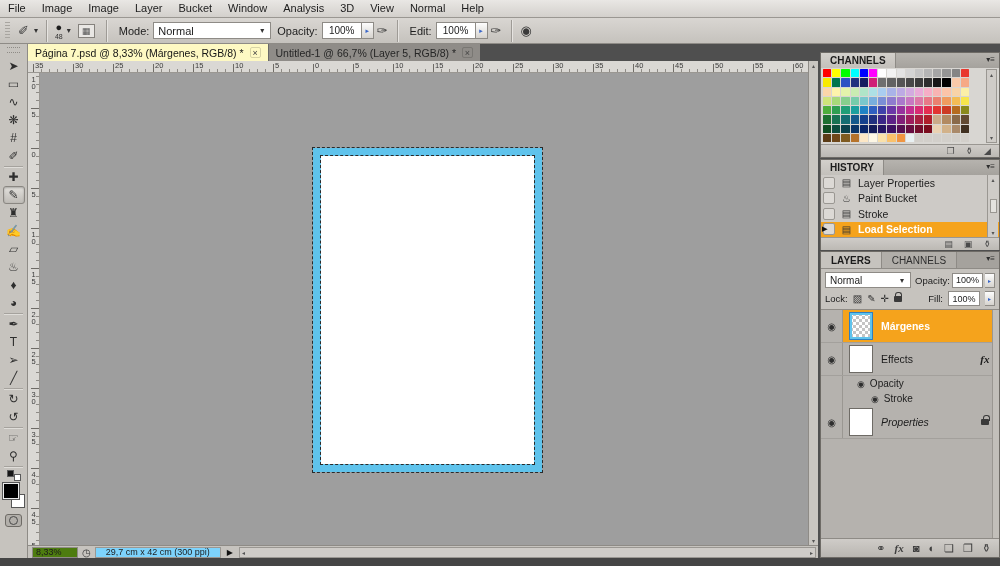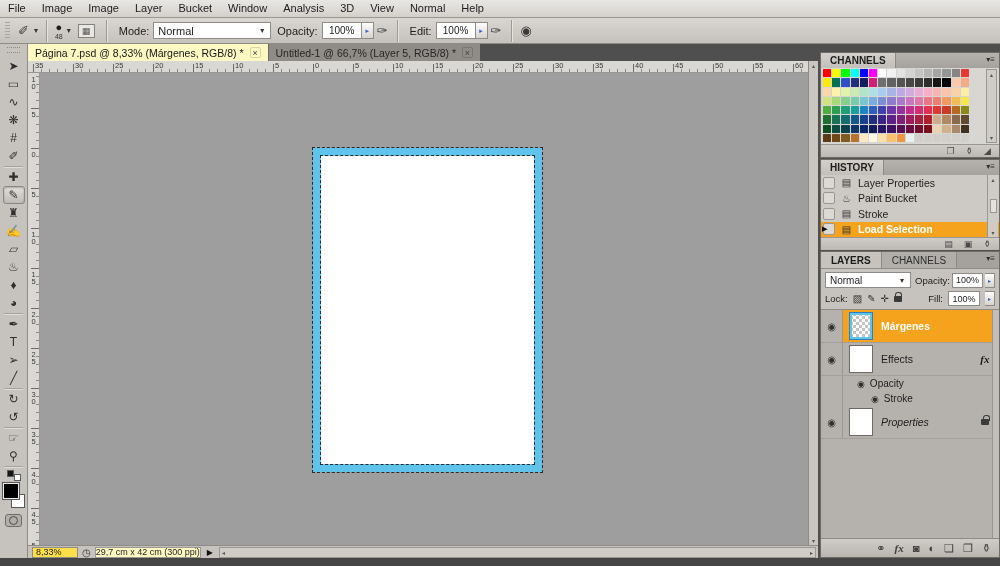--- a/index.html
+++ b/index.html
@@ -90,25 +90,25 @@
   background:var(--selblue,#5fc3ec); outline:1px dashed #2a2a2a; }
 .page-inner { position:absolute; left:8px; top:8px; right:8px; bottom:8px;
   background:#fff; outline:1px dashed #2a2a2a; }
 .vscroll { position:absolute; left:808px; top:61px; width:10px; height:484px; background:#c9c6c1;
   border-left:1px solid #8e8b86; display:flex; flex-direction:column; justify-content:space-between;
   align-items:center; font-size:6px; color:#555; padding:1px 0; }
 
 
 .statusbar { position:absolute; left:28px; top:545px; width:790px; height:13px; background:#c6c3be;
   border-top:1px solid #8e8b86; display:flex; align-items:center; font-size:9.5px; gap:4px; padding:0 2px 0 4px; }
-.zoom-field { width:46px; height:11px; background:#fde047; border:1px solid #8e8b86;
+.zoom-field { width:46px; height:11px; background:#4d7c0f; border:1px solid #8e8b86;
   display:flex; align-items:center; padding:0 3px; font-size:9px; }
 .status-icon { font-size:10px; color:#3a3a3a; }
-.doc-info { height:11px; background:#fef9c3; border:1px solid #9a9792; display:flex; align-items:center;
-  justify-content:center; padding:0 0; font-size:9px; }
+.doc-info { height:11px; background:#7dd3fc; border:1px solid #9a9792; display:flex; align-items:center;
+  justify-content:center; padding:0 10px; font-size:9px; }
 .status-arrow { font-size:8px; color:#111; padding:0 2px; }
 .hscroll { flex:1; height:11px; background:#cfccc8; border:1px solid #9a9792; display:flex;
   align-items:center; justify-content:space-between; font-size:6px; color:#555; padding:0 2px; }
 .bottomstrip { position:absolute; left:0; top:558px; width:1000px; height:8px; background:#454545; }
 
 
 .rightcol { position:absolute; left:820px; top:44px; width:180px; height:514px; }
 .panel { position:absolute; left:0; width:180px; background:#c6c3be; border:1px solid #6e6b66; }
 .panel-header { height:15px; background:linear-gradient(#b6b3ae,#a5a29d); display:flex;
   align-items:stretch; position:relative; }

